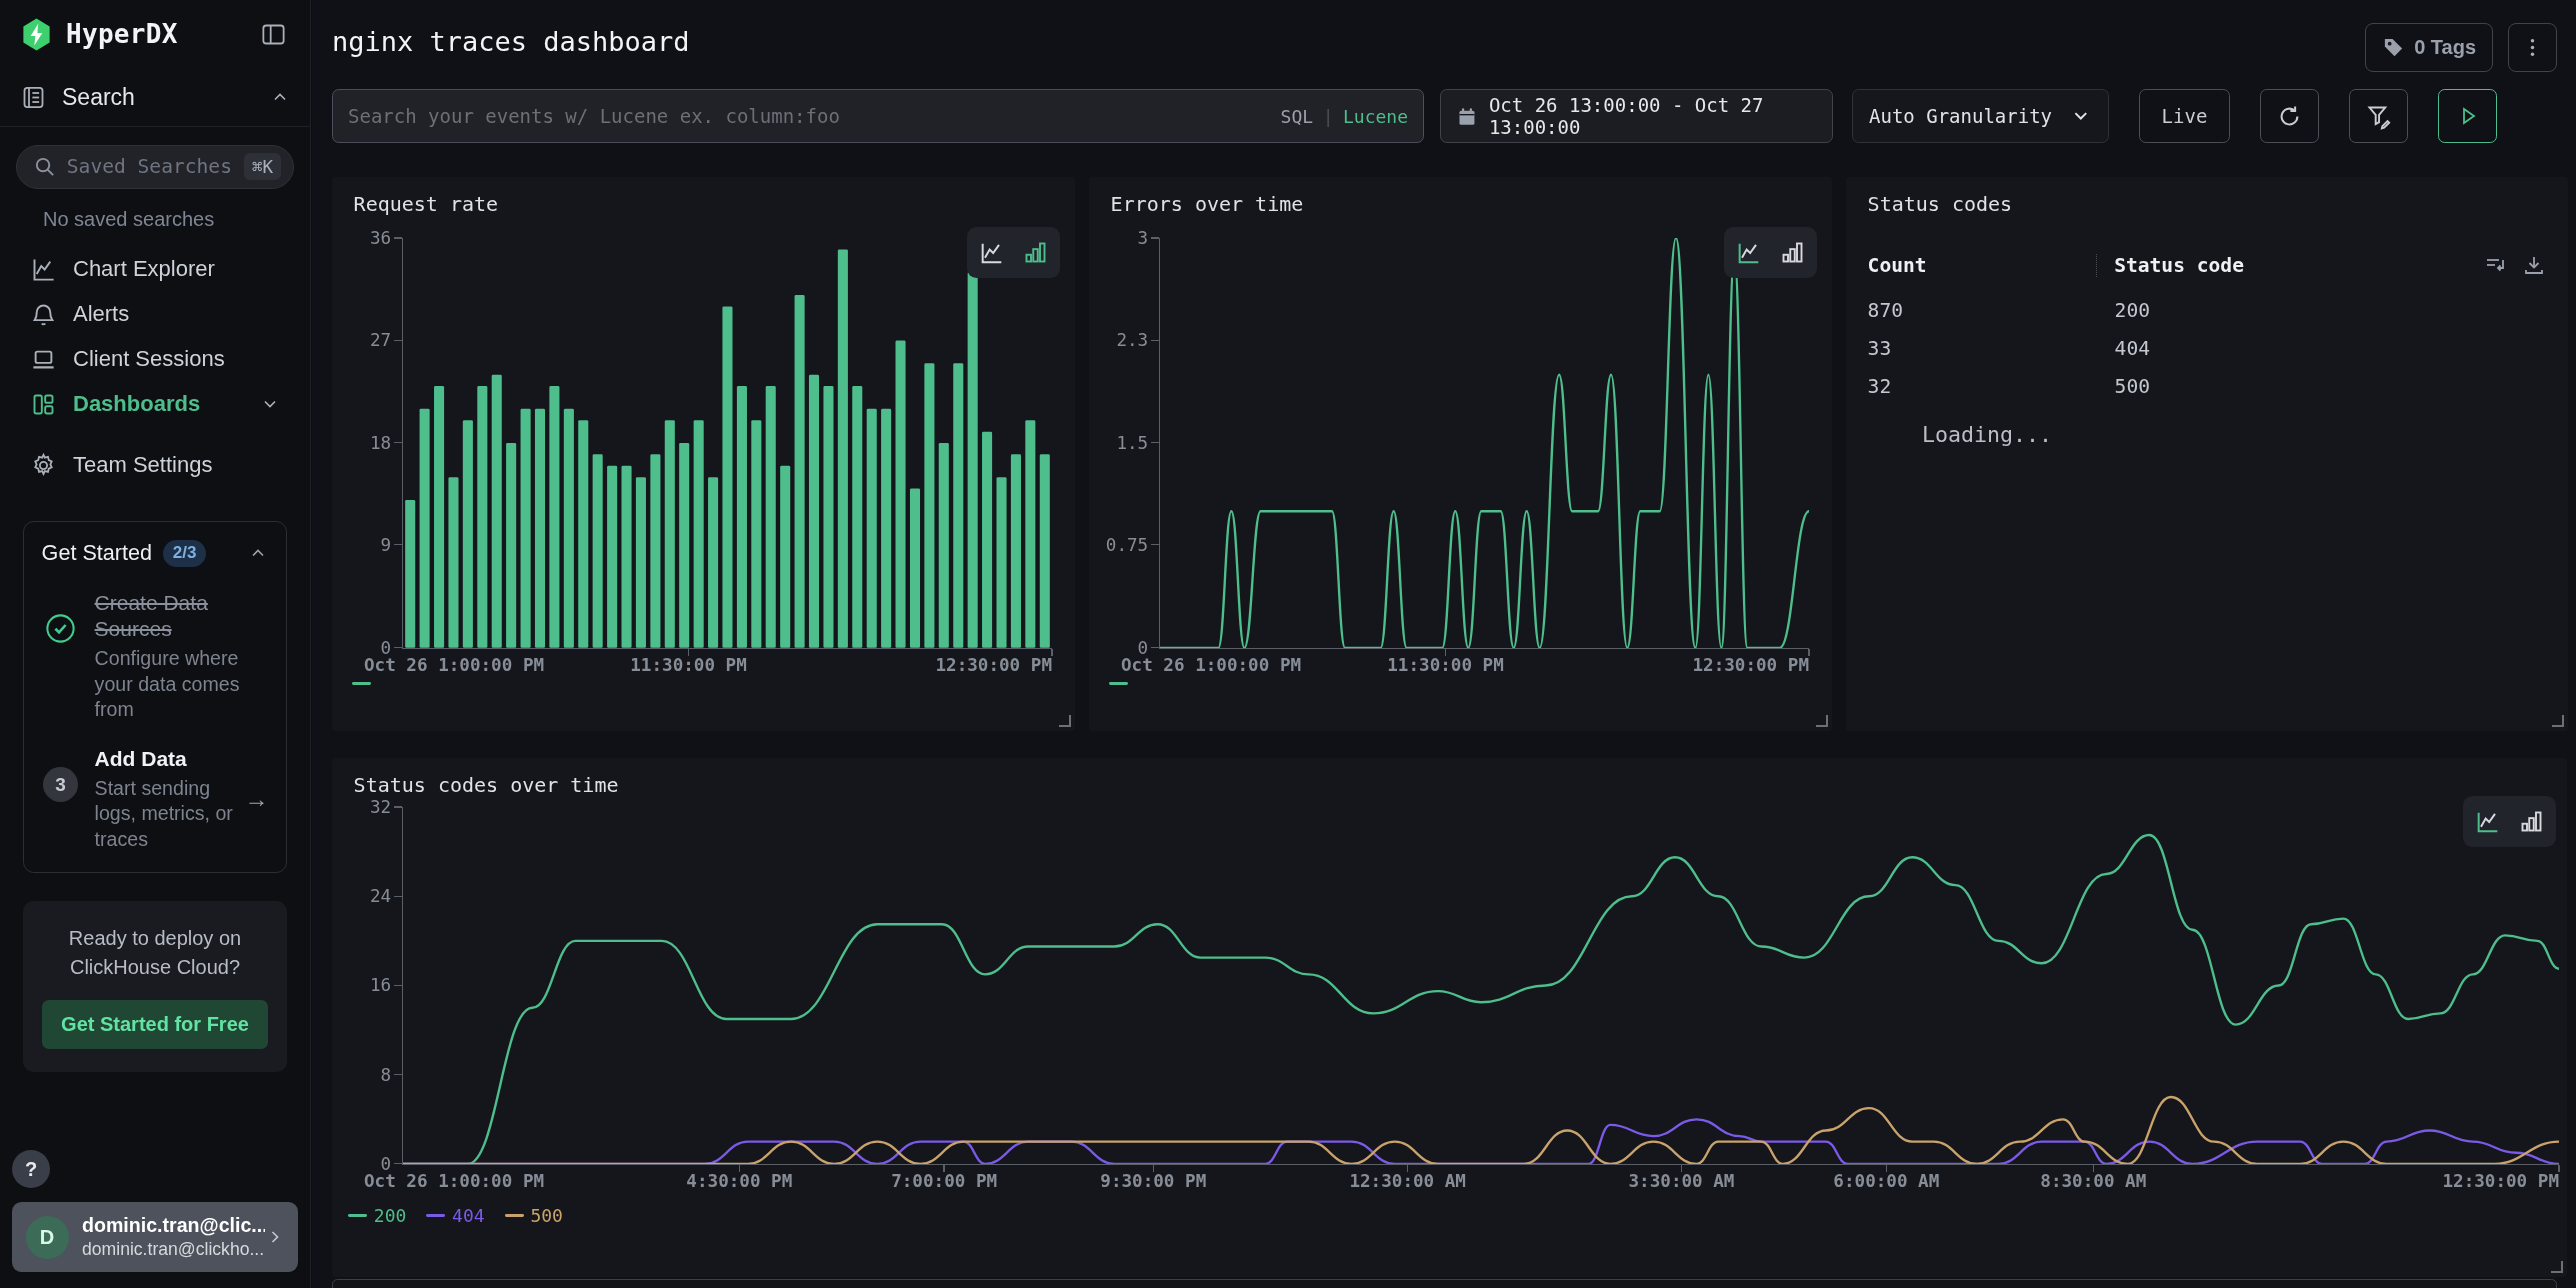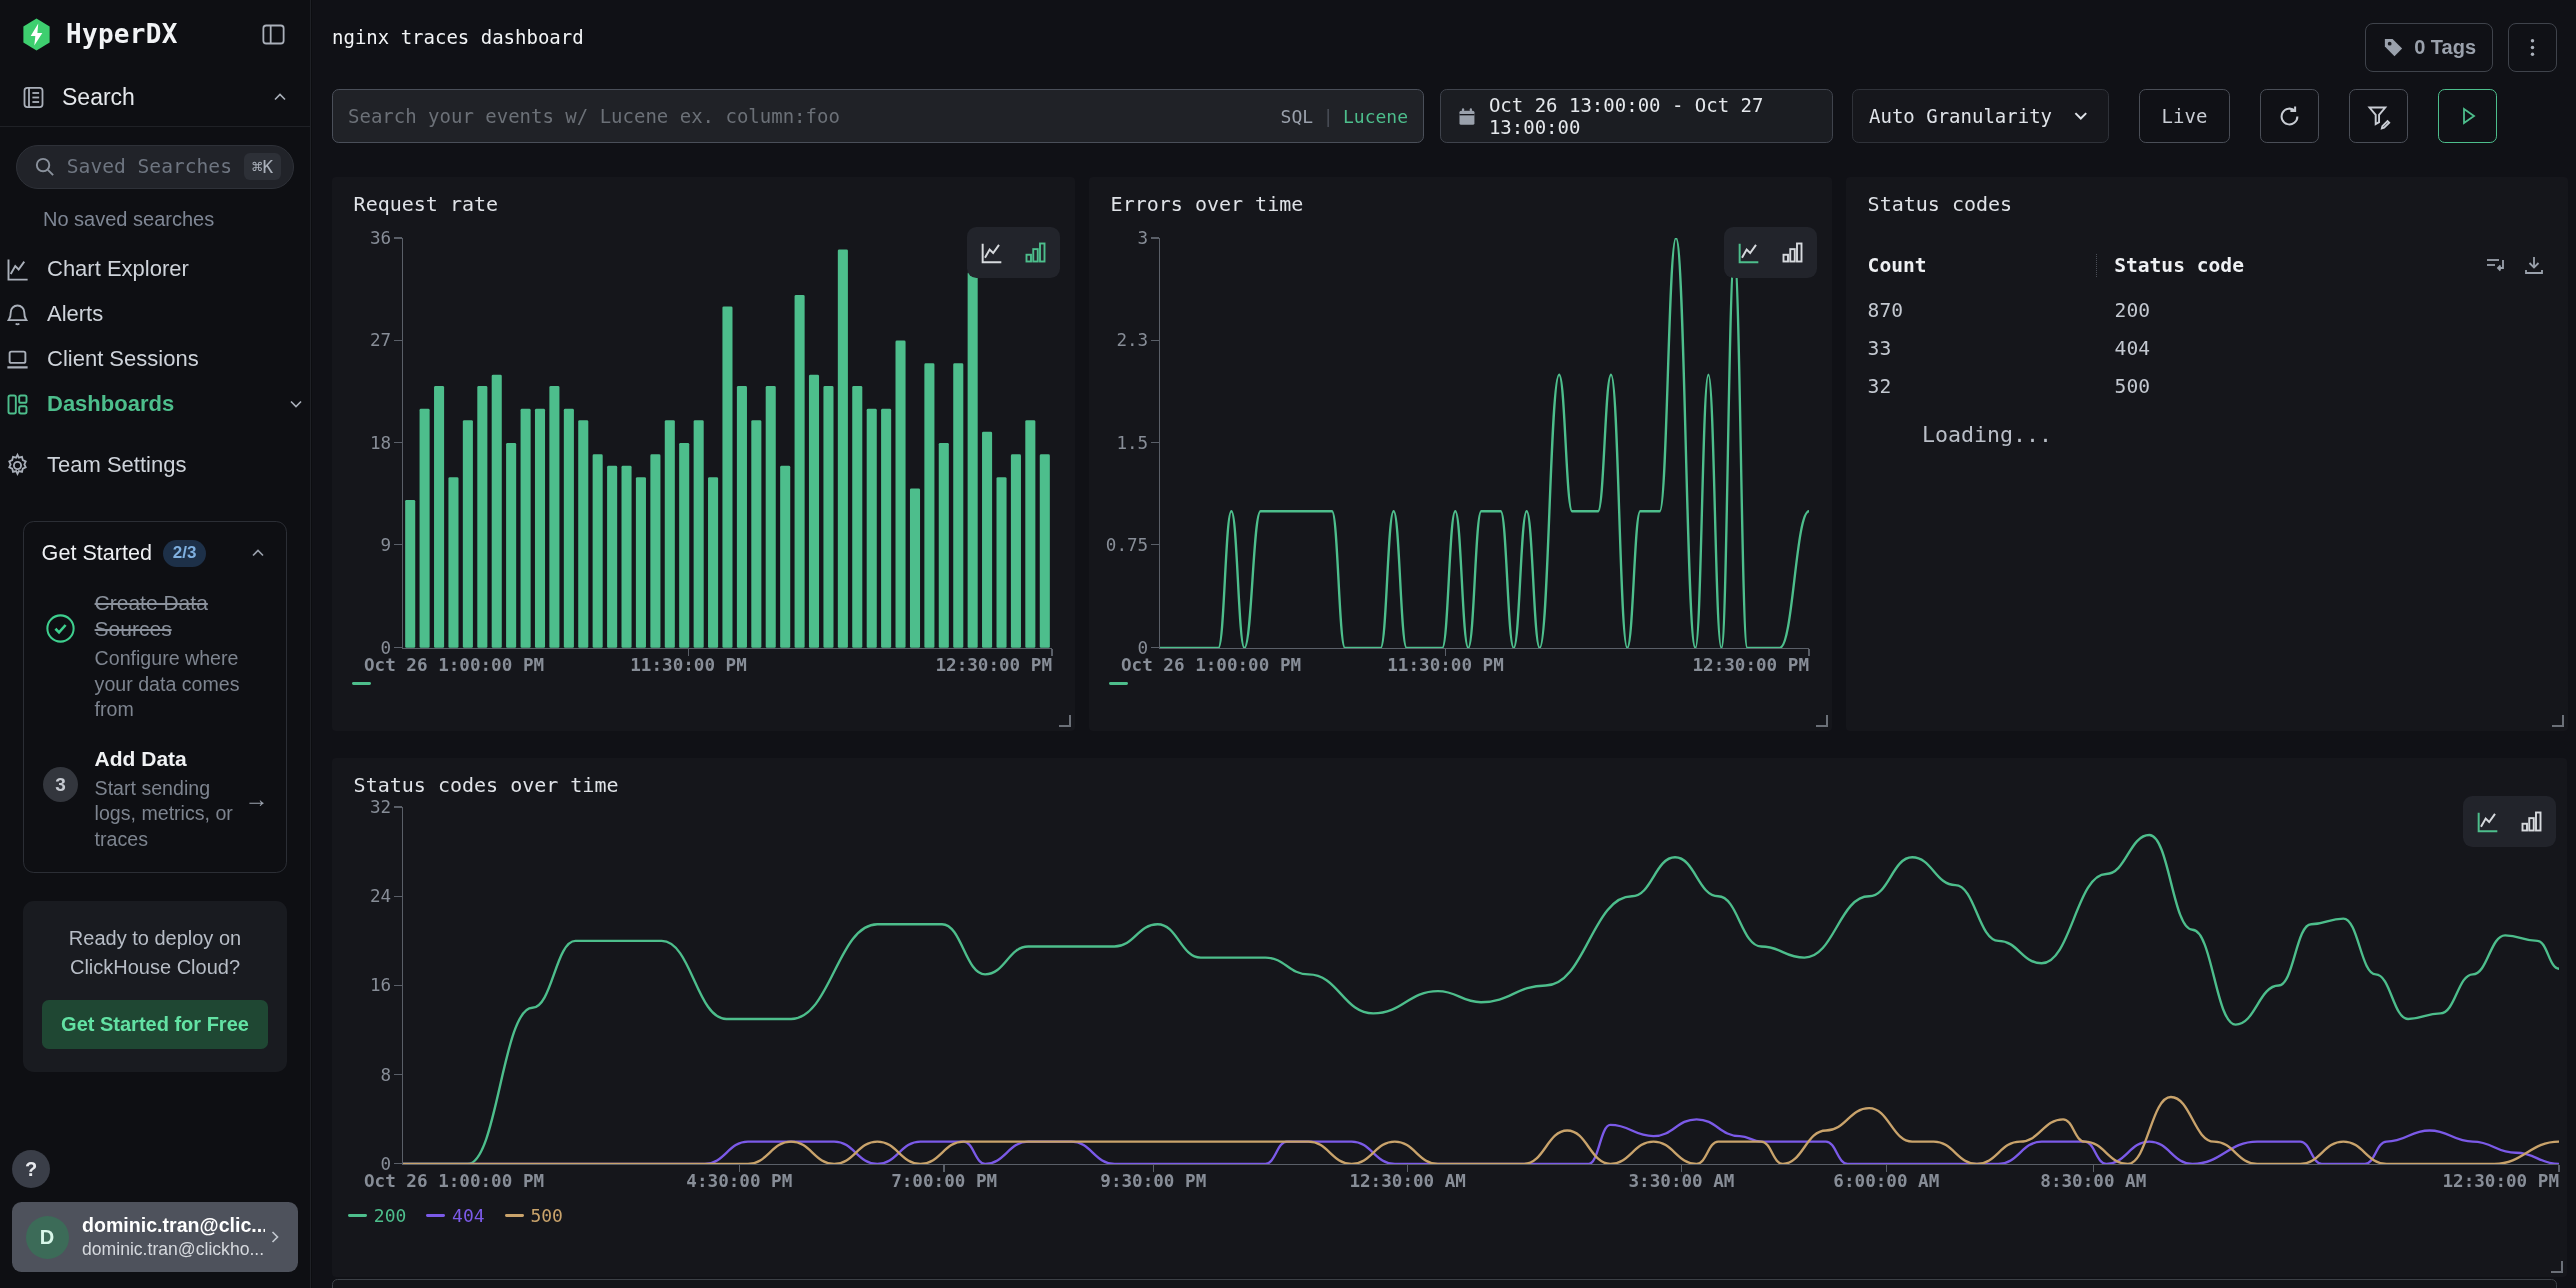--- a/index.html
+++ b/index.html
@@ -21,21 +21,21 @@
                 border-bottom:1.4px solid #1f2126; }
   .search-row .label { font-size:23px; color:#e4e7eb; margin-left:15px; flex:1; }
   .saved-pill { margin:17.6px 16px 0 16px; height:44px; background:#212329; border:1.4px solid #2e3138;
                 border-radius:23px; display:flex; align-items:center; padding:0 12px 0 16px; cursor:pointer; }
   .saved-pill .ph { flex:1; color:#6e7580; font-size:19.6px; margin-left:10.8px;
                     font-family:"DejaVu Sans Mono", monospace; }
   .kbd { background:#2d3037; color:#aab0ba; border-radius:6px; padding:3.4px 8px; font-size:17.6px;
          font-family:"DejaVu Sans Mono", monospace; }
   .no-saved { color:#7e8694; font-size:20px; padding:19px 0 6.8px 43px; }
   .nav { padding:9.5px 0; }
-  .nav-item { display:flex; align-items:center; height:45px; padding:0 4px; cursor:pointer; }
+  .nav-item { display:flex; align-items:center; height:45px; padding:0 30px; cursor:pointer; }
   .nav-item .nav-label { font-size:22px; color:#ced3da; margin-left:16px; flex:1; }
   .nav-item.active .nav-label { color:#4dbe8c; font-weight:bold; }
   .nav-item.settings { margin-top:16px; }
   .gs-card { margin:24px 23px 0 23px; border:1.4px solid #2b2e35; border-radius:10.8px; padding:17.6px 17.6px 20px 17.6px; }
   .gs-head { display:flex; align-items:center; }
   .gs-title { font-size:21.6px; font-weight:normal; color:#eef0f3; }
   .gs-badge { margin-left:10.8px; background:#1d3048; color:#7fb0e0; font-weight:bold; font-size:17px;
               border-radius:675px; padding:3.4px 10px; }
   .gs-head .sp { flex:1; }
   .gs-step { display:flex; margin-top:23px; }
@@ -58,21 +58,21 @@
   .user-card { position:absolute; left:12px; right:12px; bottom:16px; height:70px; background:#4e525c;
                border-radius:9.5px; display:flex; align-items:center; padding:0 13.5px; cursor:pointer; }
   .avatar { width:43px; height:43px; border-radius:50%; background:#3c6b58; color:#d8f7e9;
             font-size:20px; font-weight:bold; display:flex; align-items:center; justify-content:center; }
   .user-texts { flex:1; padding-left:13.5px; overflow:hidden; }
   .user-name { color:#ffffff; font-weight:bold; font-size:19.6px; }
   .user-email { color:#d6d9de; font-size:17.6px; margin-top:2.7px; }
 
   
   .main { position:absolute; left:312px; right:0; top:0; bottom:0; background:#101116; }
-  .page-title { position:absolute; left:20px; top:26px; font-size:19px; color:#f2f4f6; }
+  .page-title { position:absolute; left:20px; top:26px; font-size:27px; color:#f2f4f6; }
   .hdr-right { position:absolute; right:19px; top:23px; display:flex; gap:15px; }
   .tags-btn { height:49px; border:1.4px solid #3f434b; border-radius:8px; background:transparent;
               display:flex; align-items:center; gap:9.5px; padding:0 16px; color:#9aa1ac;
               font-size:20px; font-weight:bold; cursor:pointer; }
   .kebab-btn { width:49px; height:49px; border:1.4px solid #3f434b; border-radius:8px;
                display:flex; align-items:center; justify-content:center; cursor:pointer; }
 
   .toolbar { position:absolute; left:20px; right:19px; top:89px; height:54px; display:flex; }
   .search-box { flex:1; max-width:1092px; background:#202227; border:1.4px solid #4a4f59; border-radius:6.8px;
                 display:flex; align-items:center; padding:0 15px; }

